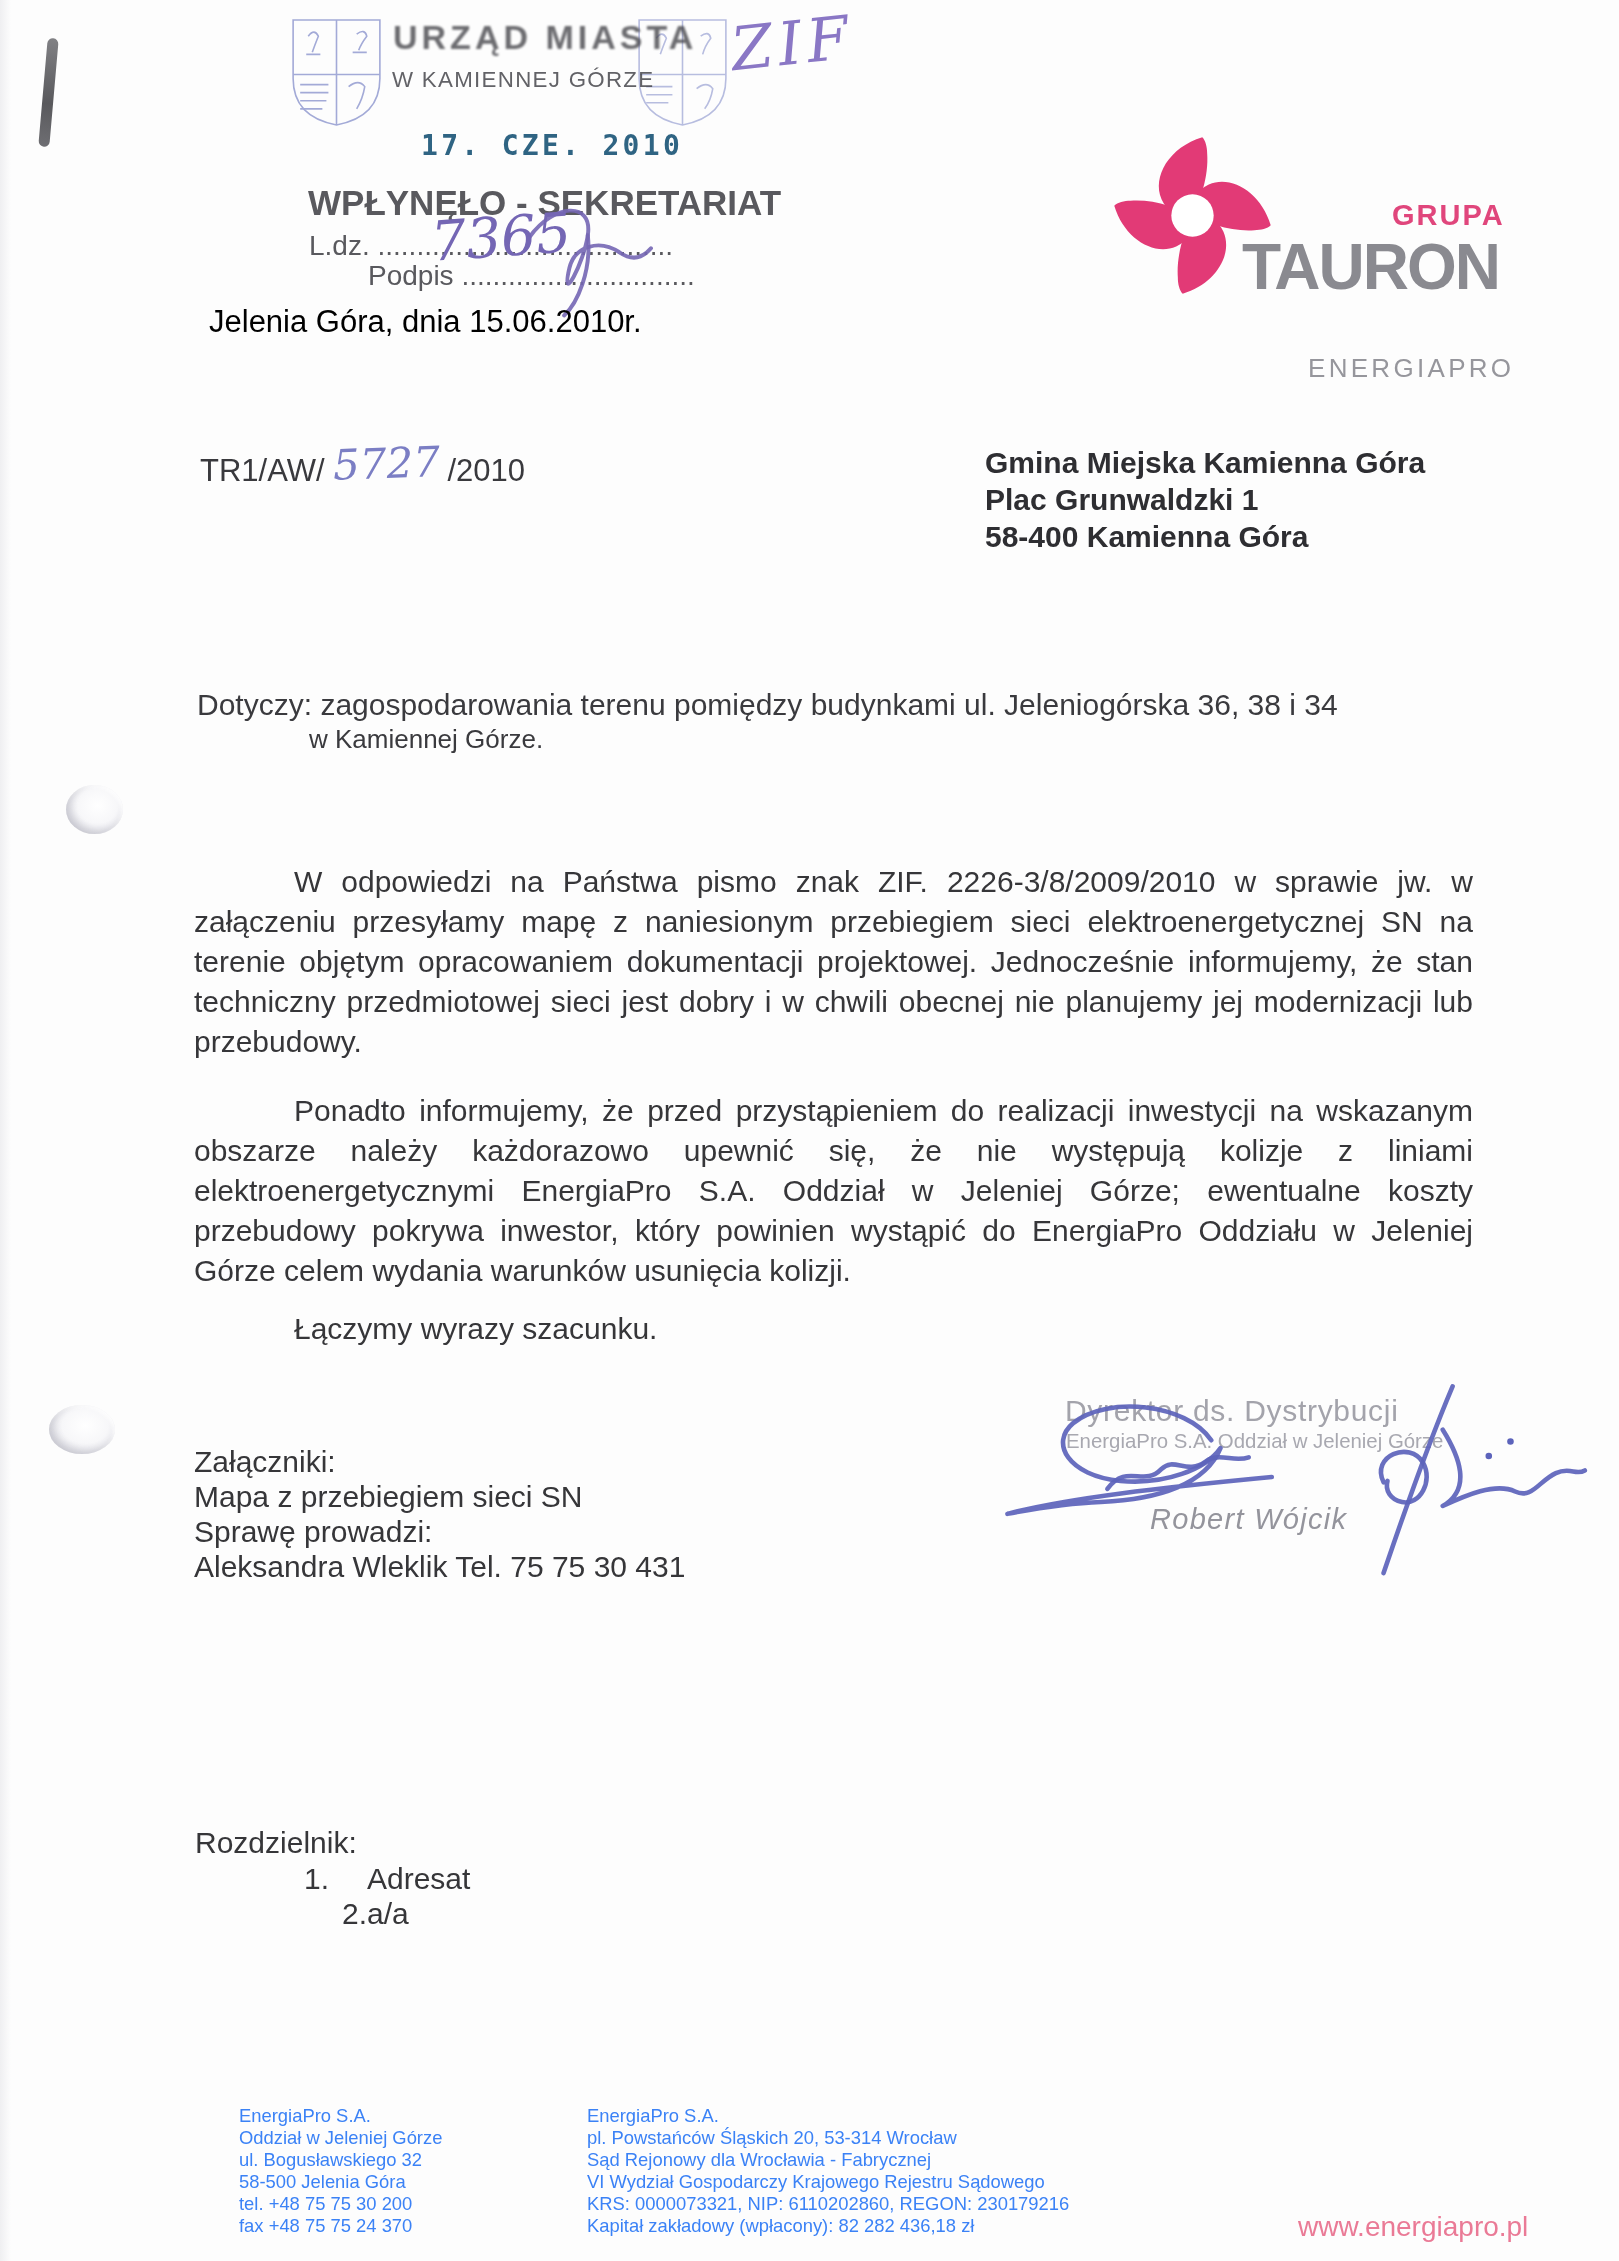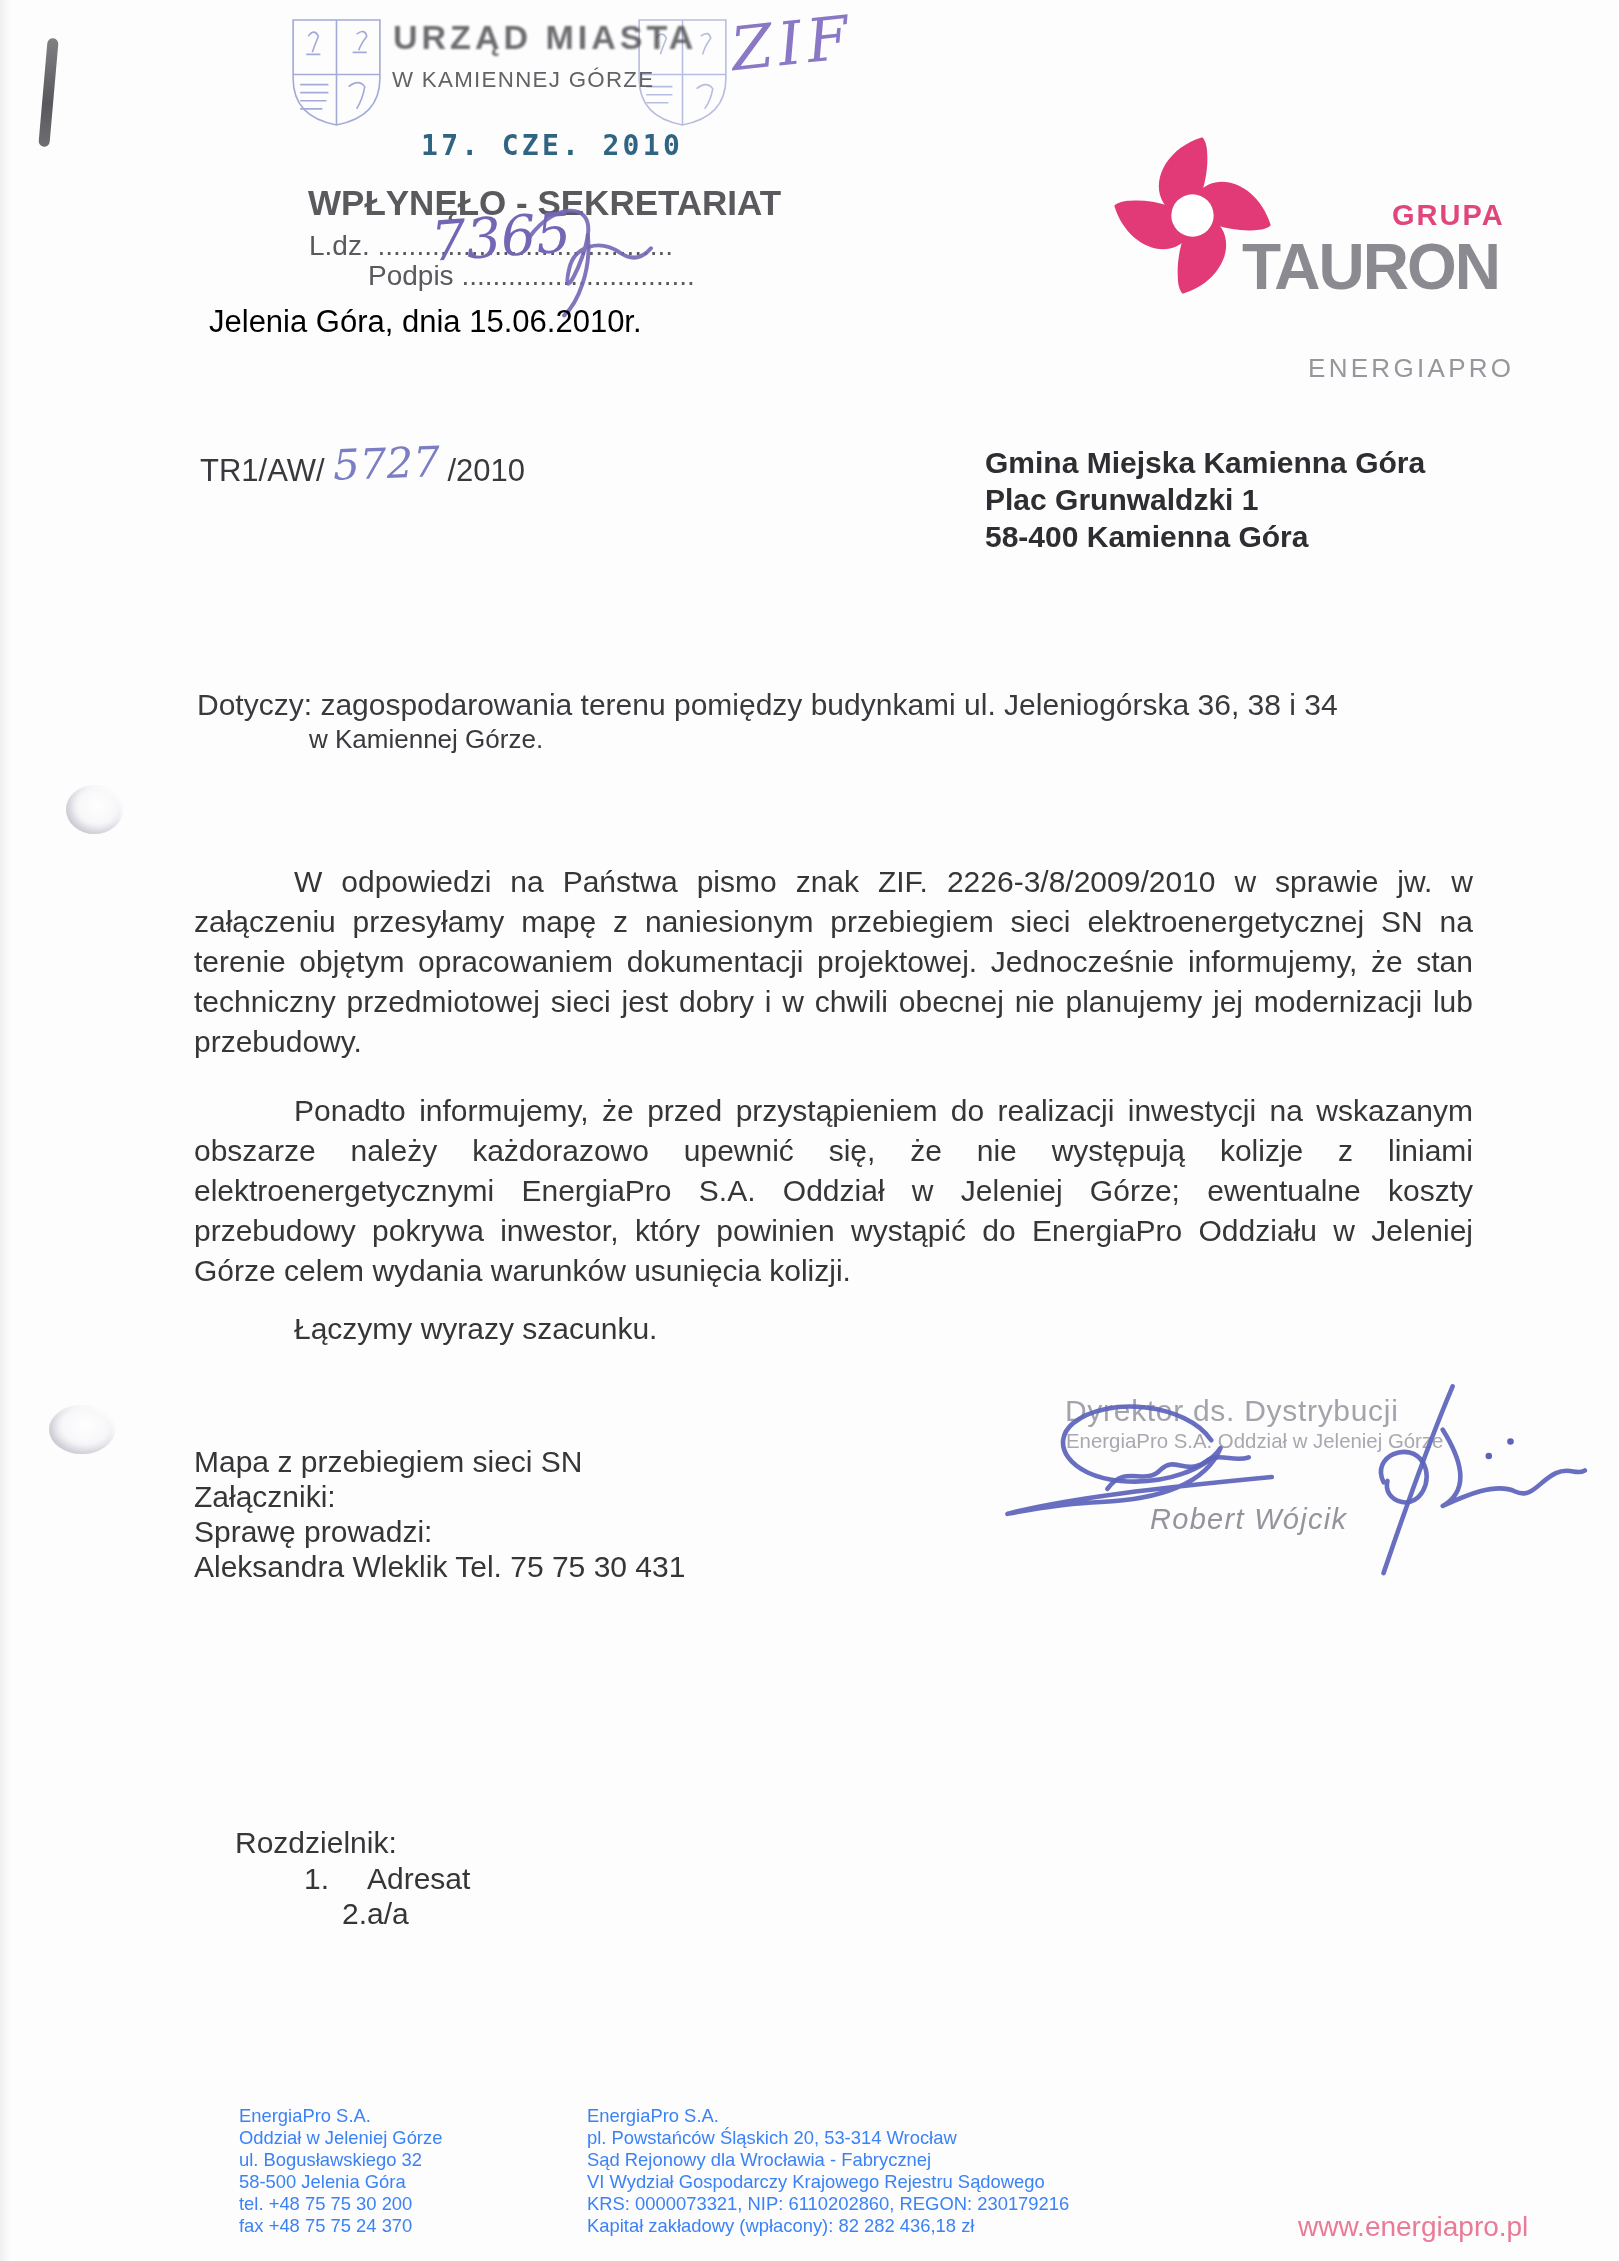--- a/index.html
+++ b/index.html
@@ -57,21 +57,21 @@
   .p2{top:1091px;}
   .closing{left:294px;top:1312px;font-size:30px;}
   
   .sig-title{left:1065px;top:1394px;font-size:30px;letter-spacing:0.7px;color:#a3a3ab;}
   .sig-org{left:1066px;top:1430px;font-size:20.4px;color:#a8a8b0;}
   .sig-name{left:1150px;top:1503px;font-size:29px;font-style:italic;letter-spacing:1.3px;color:#94949c;}
   .ink{stroke:#5c63bb;fill:none;stroke-width:7;stroke-linecap:round;stroke-linejoin:round;opacity:.92;}
   .ink2{stroke:#7466b4;fill:none;stroke-width:6;stroke-linecap:round;stroke-linejoin:round;opacity:.9;}
   
   .attachments{left:194px;top:1444px;font-size:30px;line-height:35px;color:#363639;}
-  .distrib-label{left:195px;top:1826px;font-size:30px;color:#363639;margin-left:40px;}
+  .distrib-label{left:195px;top:1826px;font-size:30px;color:#363639;}
   .distrib-item{font-size:30px;color:#363639;}
   .di1{left:304px;top:1862px;}
   .di2{left:304px;top:1897px;text-align:right;}
   .di-num{display:inline-block;width:63px;}
   
   .footer-col{font-size:18.4px;line-height:22px;color:#3b82f6;}
   .fleft{left:239px;top:2105px;}
   .fright{left:587px;top:2105px;}
   .website{left:1298px;top:2211px;font-size:28px;color:#ea7a96;}
 </style>
@@ -167,22 +167,22 @@
     <path class="ink" d="M338,96 C300,40 180,28 128,70 C92,100 120,150 200,158 C268,164 330,140 352,108 C330,162 260,186 170,190 C120,192 60,202 28,208 C120,184 262,168 430,152"></path>
     <path class="ink" d="M180,170 C210,130 235,168 262,140 C282,120 300,150 330,128 C350,114 372,130 395,122"></path>
     <path class="ink" d="M705,14 C660,120 625,225 600,298"></path>
     <path class="ink" d="M600,160 C580,120 640,96 660,130 C676,158 655,196 628,190 C610,186 602,172 606,158"></path>
     <path class="ink" d="M690,80 C715,120 735,170 690,196 C725,180 770,160 800,174 C826,186 836,158 862,146 C884,136 892,150 906,142"></path>
     <circle cx="760" cy="120" r="5" fill="#5c63bb" stroke="none"></circle>
     <circle cx="793" cy="98" r="5" fill="#5c63bb" stroke="none"></circle>
   </svg>
 
   <div class="abs attachments">
+    <div>Załączniki:</div>
     <div>Mapa z przebiegiem sieci SN</div>
-    <div>Załączniki:</div>
     <div>Sprawę prowadzi:</div>
     <div>Aleksandra Wleklik Tel. 75 75 30 431</div>
   </div>
 
   <div class="abs distrib-label">Rozdzielnik:</div>
   <div class="abs distrib-item di1">
     <span class="di-num">1.</span><span>Adresat</span>
   </div>
   <div class="abs distrib-item di2">
     <span class="di-num">2.</span><span>a/a</span>

